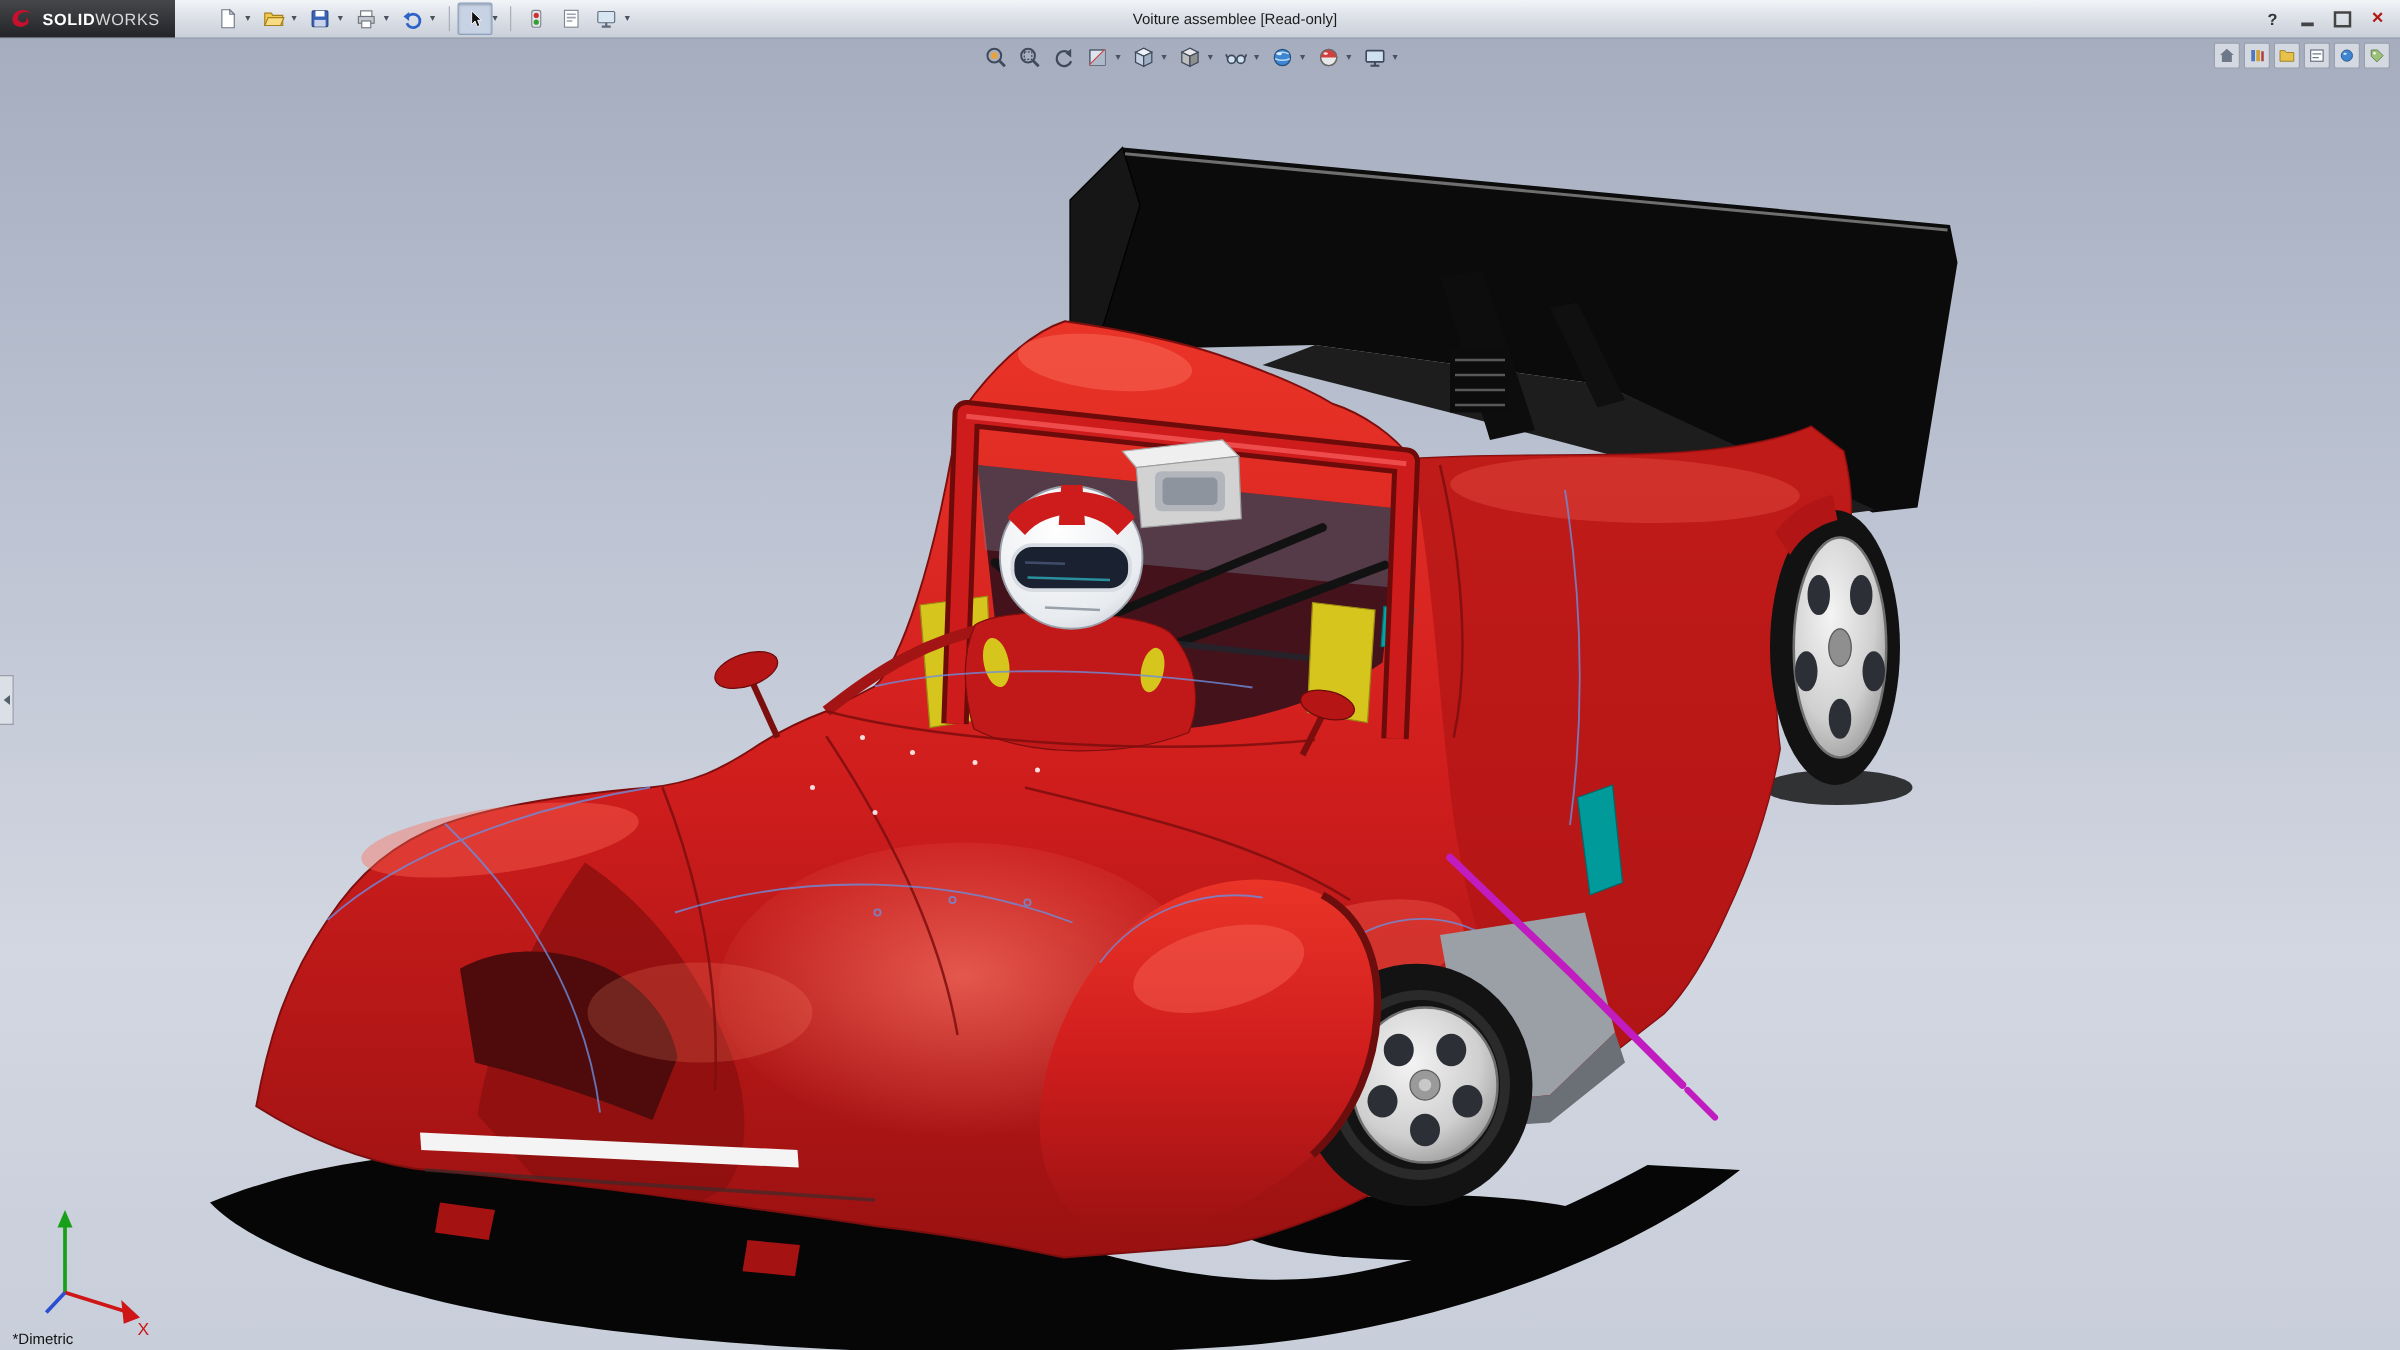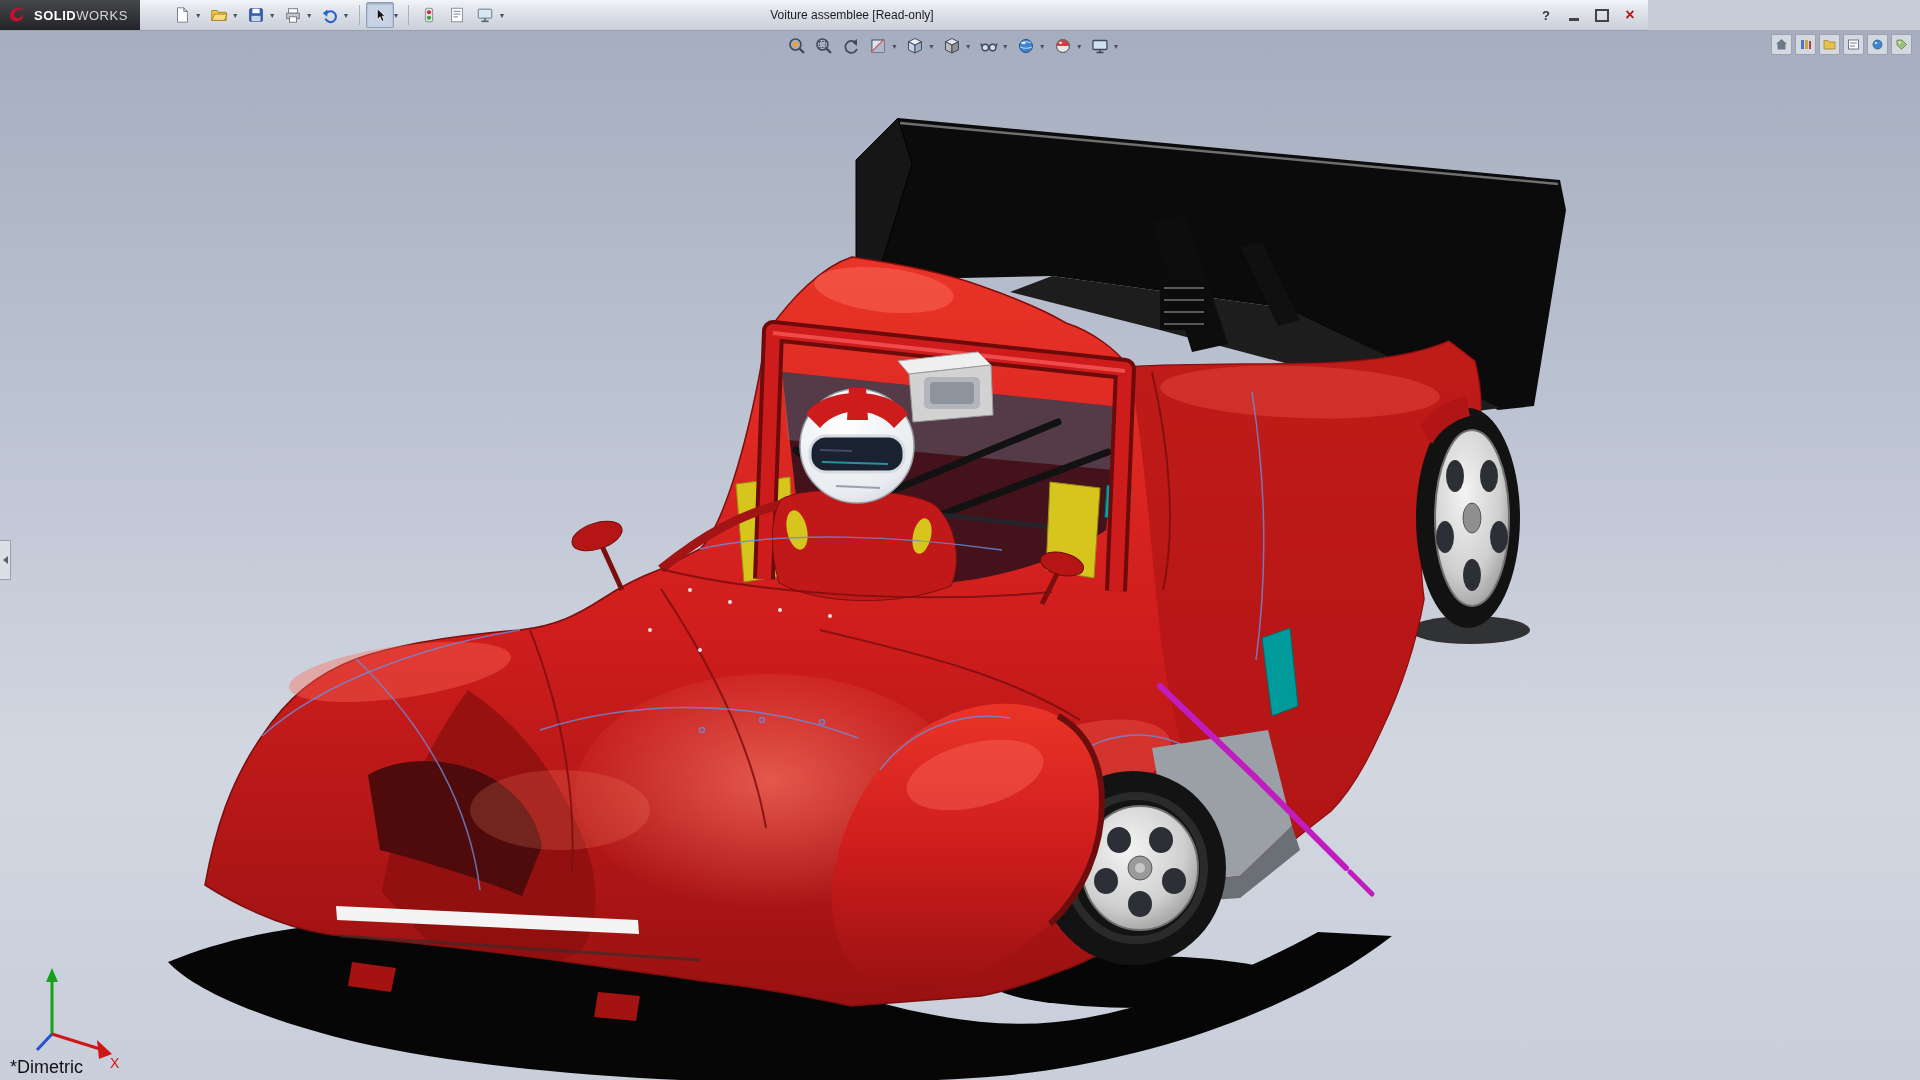--- a/index.html
+++ b/index.html
@@ -1,18 +1,18 @@
 <!DOCTYPE html>
 <html><head>
 <meta charset="utf-8">
 <style>
   html,body{margin:0;padding:0;width:1920px;height:1080px;overflow:hidden;
     font-family:"Liberation Sans",sans-serif;background:#c6ccd8;}
   
-  .titlebar{position:absolute;top:0;left:0;width:1648px;height:30px;
+  .titlebar{position:absolute;top:0;left:0;width:1920px;height:30px;
     background:linear-gradient(#f2f4f7,#dde1e8 45%,#c9cfd9);
     border-bottom:1px solid #97a0ae;display:flex;align-items:center;z-index:50;}
   .logo-block{height:30px;background:linear-gradient(#45474b,#232427);display:flex;
     align-items:center;padding:0 12px 0 8px;gap:6px;}
   .brand{color:#fff;font-size:13px;letter-spacing:.5px;}
   .brand b{font-weight:bold;}
   .brand span{font-weight:normal;color:#d8d8d8;}
   .tb-group{display:flex;align-items:center;margin-left:28px;}
   .tb-btn{width:26px;height:24px;display:flex;align-items:center;justify-content:center;
     border:1px solid transparent;border-radius:2px;cursor:default;}
@@ -39,21 +39,21 @@
   .hu-btn svg{display:block;}
   
   .taskpane{position:absolute;top:4px;right:8px;display:flex;gap:3px;z-index:20;}
   .tp-tab{width:19px;height:19px;background:rgba(250,251,253,.55);border:1px solid #9aa2b0;
     border-radius:2px;display:flex;align-items:center;justify-content:center;}
   
   .left-splitter{position:absolute;left:0;top:510px;width:10px;height:38px;background:#dbdfe6;
     border:1px solid #98a0ad;border-left:none;display:flex;align-items:center;justify-content:center;z-index:20;}
   .left-splitter .tri{width:0;height:0;border-top:4px solid transparent;border-bottom:4px solid transparent;
     border-right:5px solid #55606e;}
-  .view-label{position:absolute;left:10px;bottom:2px;font-size:18px;color:#101010;z-index:20;}
+  .view-label{position:absolute;left:10px;bottom:2px;font-size:12px;color:#101010;z-index:20;}
 </style>
 </head>
 <body>
 
 <div class="titlebar">
   <div class="logo-block">
     <svg width="20" height="18" viewBox="0 0 20 18">
       <path d="M3,13 C1,10 2,5 6,3 C10,1 15,2 17,5 C14,3 9,3 7,6 C5,9 7,12 10,12 C13,12 14,10 13,8 C15,9 16,12 13,14 C10,16 5,16 3,13 Z" fill="#c8102e"></path>
     </svg>
     <div class="brand"><b>SOLID</b><span>WORKS</span></div>

